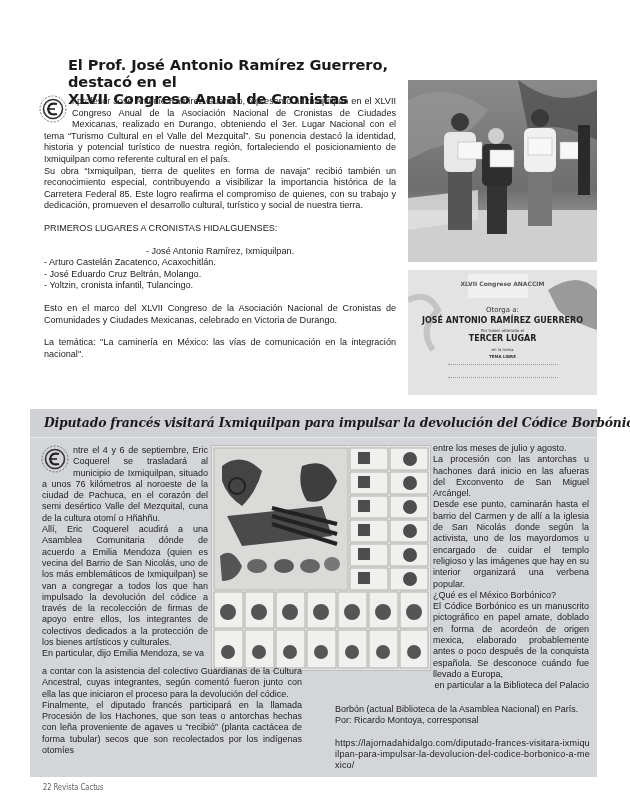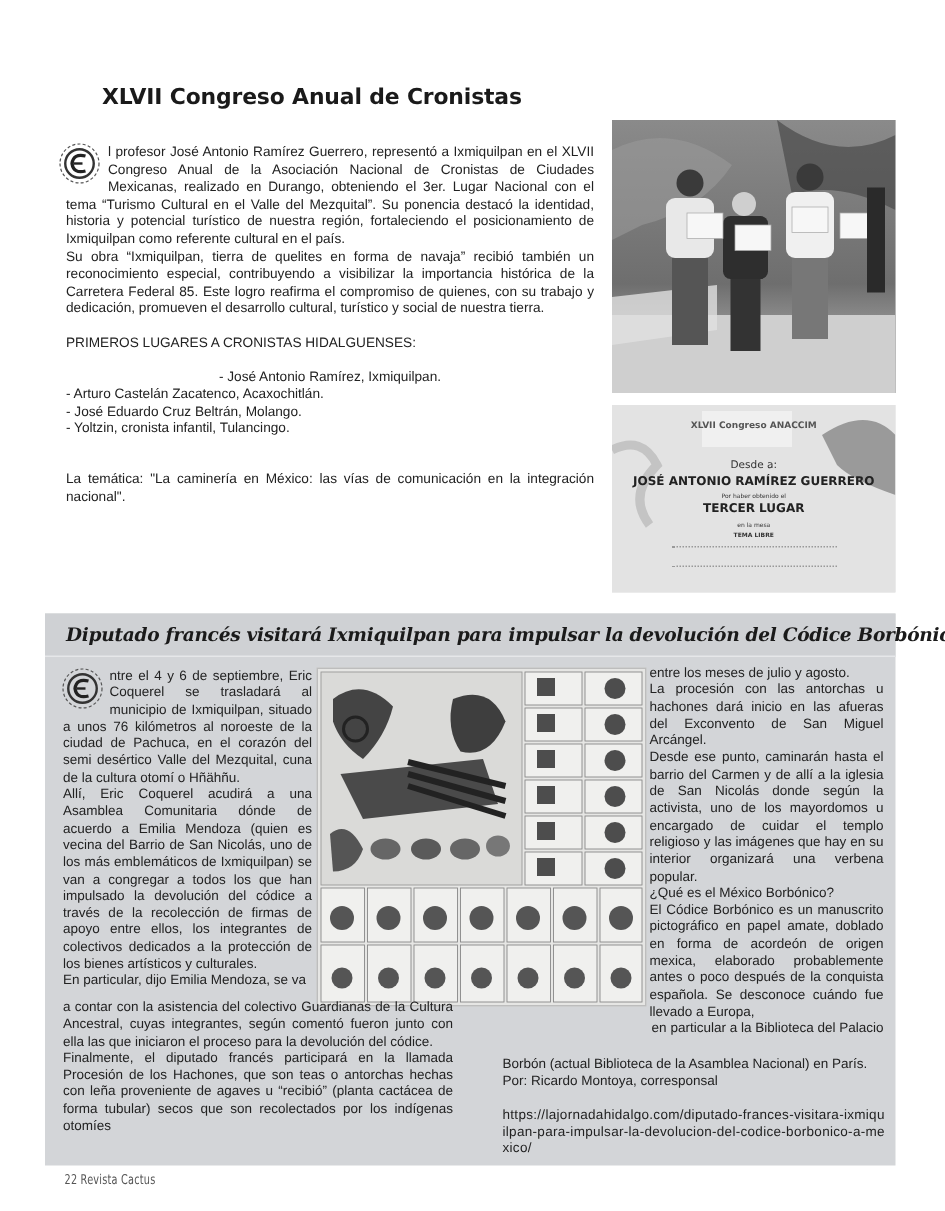--- a/index.html
+++ b/index.html
@@ -35,20 +35,21 @@
   .a2-tail .url { word-break:break-all; letter-spacing:0.2px; }
 
   .codex { position:absolute; left:181px; top:36px; width:218px; height:224px; background:#e4e4e2; border:1px solid #bdbdbd; overflow:hidden; }
 
   .footer { position:absolute; left:43px; top:782px; font-family:"DejaVu Sans", sans-serif; font-size:9px; color:#555; transform:scaleX(0.72); transform-origin:left top; letter-spacing:0.2px; }
 </style>
 </head>
 <body>
 
 <div class="article1-title">
+  <span>El Prof. José Antonio Ramírez Guerrero, destacó en el</span>
   <span class="line2">XLVII Congreso Anual de Cronistas</span>
 </div>
 
 <div class="a1-body">
   <p class="first">
     <span class="dropcap">
       <svg viewBox="0 0 30 30">
         <circle cx="15" cy="15" r="13" fill="none" stroke="#555" stroke-width="0.8" stroke-dasharray="2 1.5"></circle>
         <circle cx="15" cy="15" r="9.5" fill="none" stroke="#333" stroke-width="1.6"></circle>
         <path d="M19 10 Q11 8 10 15 Q11 22 19 20" fill="none" stroke="#222" stroke-width="2.2"></path>
@@ -58,20 +59,21 @@
   </p>
   <p>Su obra “Ixmiquilpan, tierra de quelites en forma de navaja” recibió también un reconocimiento especial, contribuyendo a visibilizar la importancia histórica de la Carretera Federal 85. Este logro reafirma el compromiso de quienes, con su trabajo y dedicación, promueven el desarrollo cultural, turístico y social de nuestra tierra.</p>
   <div class="gap"></div>
   <p>PRIMEROS LUGARES A CRONISTAS HIDALGUENSES:</p>
   <div class="gap"></div>
   <p style="text-align:center">- José Antonio Ramírez, Ixmiquilpan.</p>
   <p style="text-align:left">- Arturo Castelán Zacatenco, Acaxochitlán.</p>
   <p style="text-align:left">- José Eduardo Cruz Beltrán, Molango.</p>
   <p style="text-align:left">- Yoltzin, cronista infantil, Tulancingo.</p>
   <div class="gap"></div>
+  <p>Esto en el marco del XLVII Congreso de la Asociación Nacional de Cronistas de Comunidades y Ciudades Mexicanas, celebrado en Victoria de Durango.</p>
   <div class="gap"></div>
   <p>La temática: "La caminería en México: las vías de comunicación en la integración nacional".</p>
 </div>
 
 <div class="photo1">
   <svg width="189" height="182" viewBox="0 0 189 182">
     <defs>
       <linearGradient id="bg1" x1="0" y1="0" x2="0" y2="1">
         <stop offset="0" stop-color="#8a8a8a"></stop>
           <stop offset="0.6" stop-color="#6e6e6e"></stop>
@@ -105,21 +107,21 @@
 </div>
 
 <div class="photo2">
   <svg width="189" height="125" viewBox="0 0 189 125" style="position:absolute;left:0;top:0">
     <rect width="189" height="125" fill="#e3e3e3"></rect>
     <path d="M0 30 Q20 20 30 40 Q10 60 25 80" fill="none" stroke="#c4c4c4" stroke-width="6"></path>
     <path d="M140 20 Q170 0 189 20 L189 60 Q160 50 150 40Z" fill="#9a9a9a"></path>
     <rect x="60" y="4" width="60" height="24" fill="#f0f0f0"></rect>
   </svg>
   <div class="cert-text" style="top:10px;font-size:6px;font-weight:bold;color:#555;">XLVII Congreso ANACCIM</div>
-  <div class="cert-text" style="top:36px;font-size:7px;">Desde a:</div>
+  <div class="cert-text" style="top:36px;font-size:7px;">Otorga a:</div>
   <div class="cert-text" style="top:46px;font-size:8px;font-weight:bold;color:#222;">JOSÉ ANTONIO RAMÍREZ GUERRERO</div>
   <div class="cert-text" style="top:58px;font-size:4px;">Por haber obtenido el</div>
   <div class="cert-text" style="top:64px;font-size:8px;font-weight:bold;color:#222;">TERCER LUGAR</div>
   <div class="cert-text" style="top:77px;font-size:4px;">en la mesa</div>
   <div class="cert-text" style="top:84px;font-size:4px;font-weight:bold;">TEMA LIBRE</div>
   <div style="position:absolute;left:40px;top:94px;width:110px;height:12px;border-top:1px dotted #999;border-bottom:1px dotted #999;"></div>
 </div>
 
 <div class="a2-box">
   <div class="a2-title">

